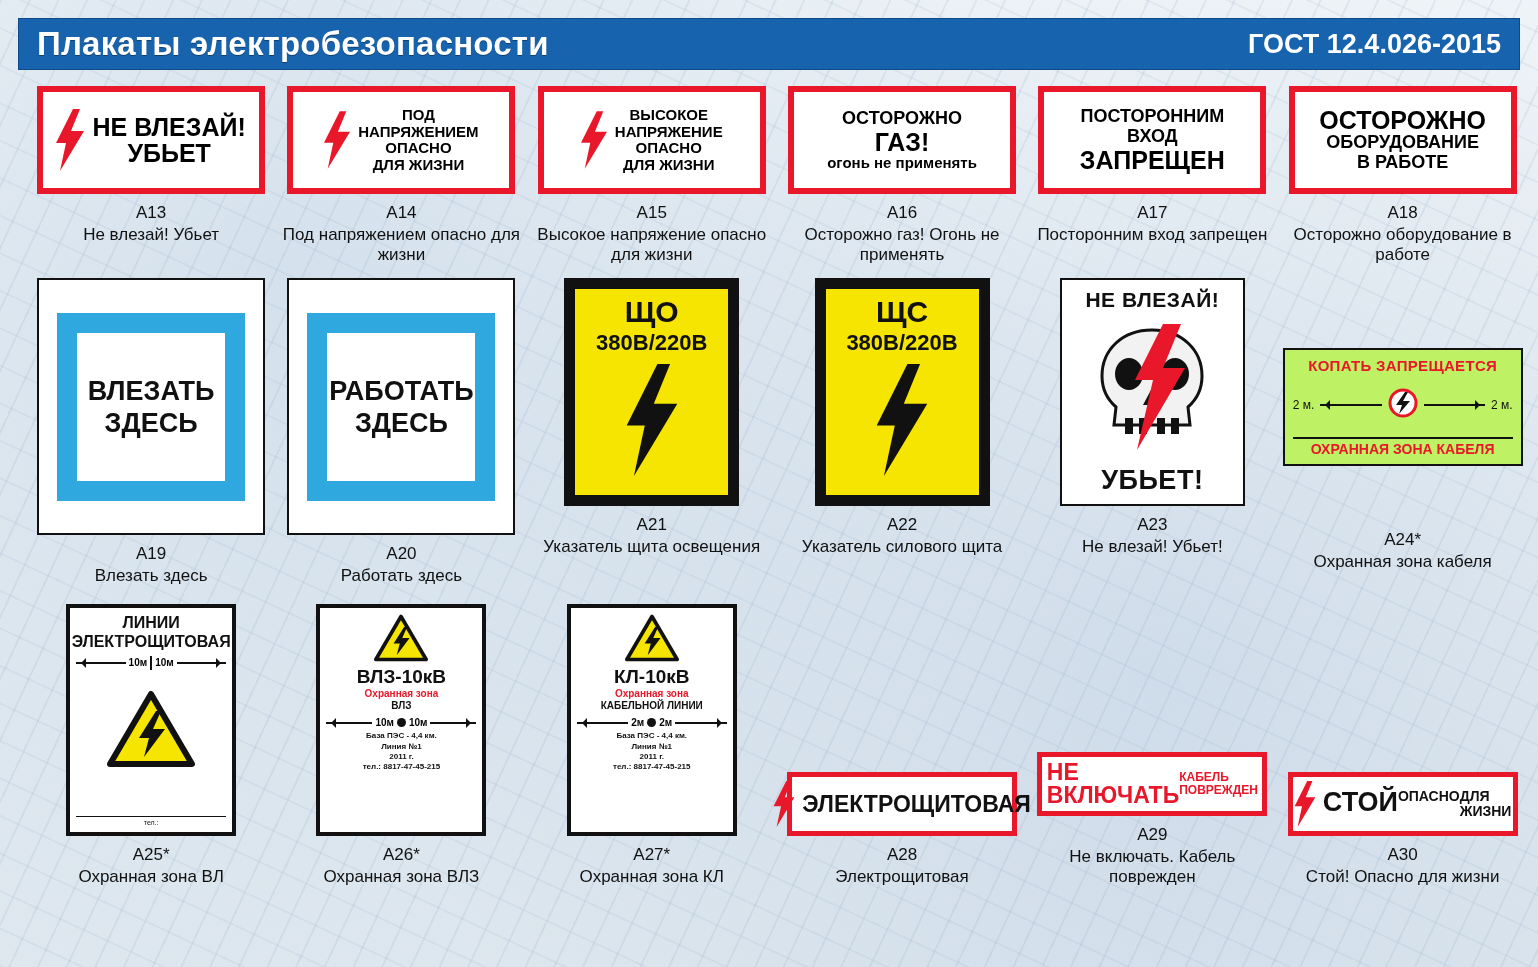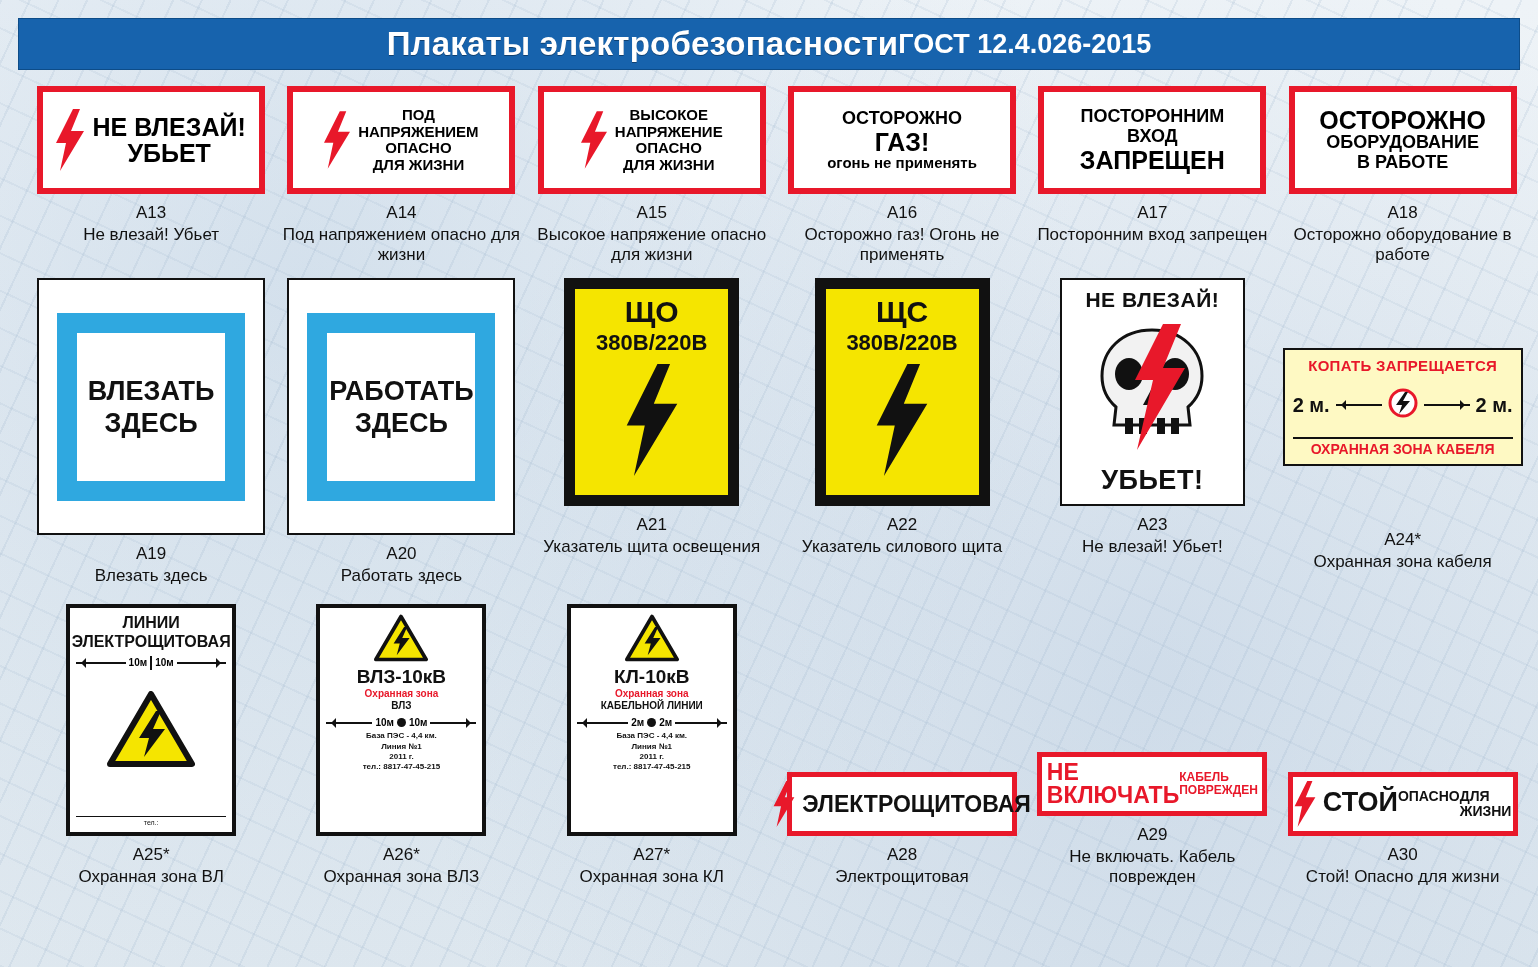--- a/index.html
+++ b/index.html
@@ -20,21 +20,21 @@
       radial-gradient(circle at 75% 70%, rgba(160,185,215,.30), rgba(255,255,255,0) 55%),
       linear-gradient(#eef3f7,#dfe8ef);
     z-index:0;
   }
   .sheet{position:relative;z-index:1;width:1538px;height:967px;}
 
   
   .header{
     position:absolute;left:18px;top:18px;width:1502px;height:52px;
     background:#1763ad;
-    display:flex;align-items:center;justify-content:center;
+    display:flex;align-items:center;justify-content:space-between;
     padding:16px 18px;box-sizing:border-box;
     border:1px solid #0d4c88;
   }
   .header .title{
     color:#ffffff;font-size:33px;font-weight:bold;letter-spacing:.2px;
     text-shadow:0 1px 0 rgba(0,0,0,.35);
   }
   .header .gost{
     color:#ffffff;font-size:27px;font-weight:bold;
   }
@@ -105,27 +105,27 @@
   .skull-plate{
     width:185px;height:228px;background:#fff;border:2px solid #111;
     box-sizing:border-box;display:flex;flex-direction:column;align-items:center;
     justify-content:space-between;padding:8px 4px;
   }
   .skull-plate .top{font-size:21px;font-weight:bold;color:#111;letter-spacing:.5px;}
   .skull-plate .bot{font-size:27px;font-weight:bold;color:#111;letter-spacing:.5px;}
 
   
   .cable-plate{
-    width:240px;height:118px;background:#fef9c3;border:2px solid #111;
+    width:240px;height:118px;background:#bef264;border:2px solid #111;
     box-sizing:border-box;padding:7px 8px;display:flex;flex-direction:column;
     align-items:center;justify-content:space-between;
   }
   .cable-plate .ln1{font-size:15px;font-weight:bold;color:#e8182a;letter-spacing:.3px;}
   .cable-plate .mid{display:flex;align-items:center;gap:6px;width:100%;justify-content:center;}
-  .cable-plate .dist{font-size:20px;font-weight:bold;color:#111;}
+  .cable-plate .dist{font-size:12px;font-weight:normal;color:#111;}
   .cable-plate .ln3{font-size:14px;font-weight:bold;color:#e8182a;border-top:2px solid #111;width:100%;text-align:center;padding-top:2px;}
   .arrowline{flex:1;height:2px;background:#111;position:relative;}
   .arrowline:before{content:"";position:absolute;left:0;top:-4px;border:5px solid transparent;border-right-color:#111;}
   .arrowline.r:before{left:auto;right:0;border:5px solid transparent;border-left-color:#111;}
 
   
   .tall{
     width:170px;height:232px;background:#fff;border:4px solid #111;
     box-sizing:border-box;padding:6px;display:flex;flex-direction:column;
     align-items:center;

